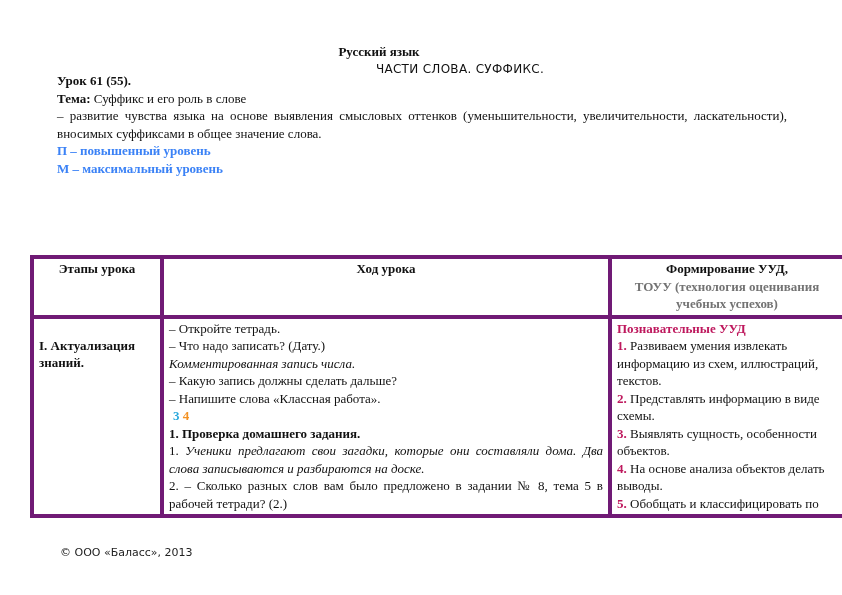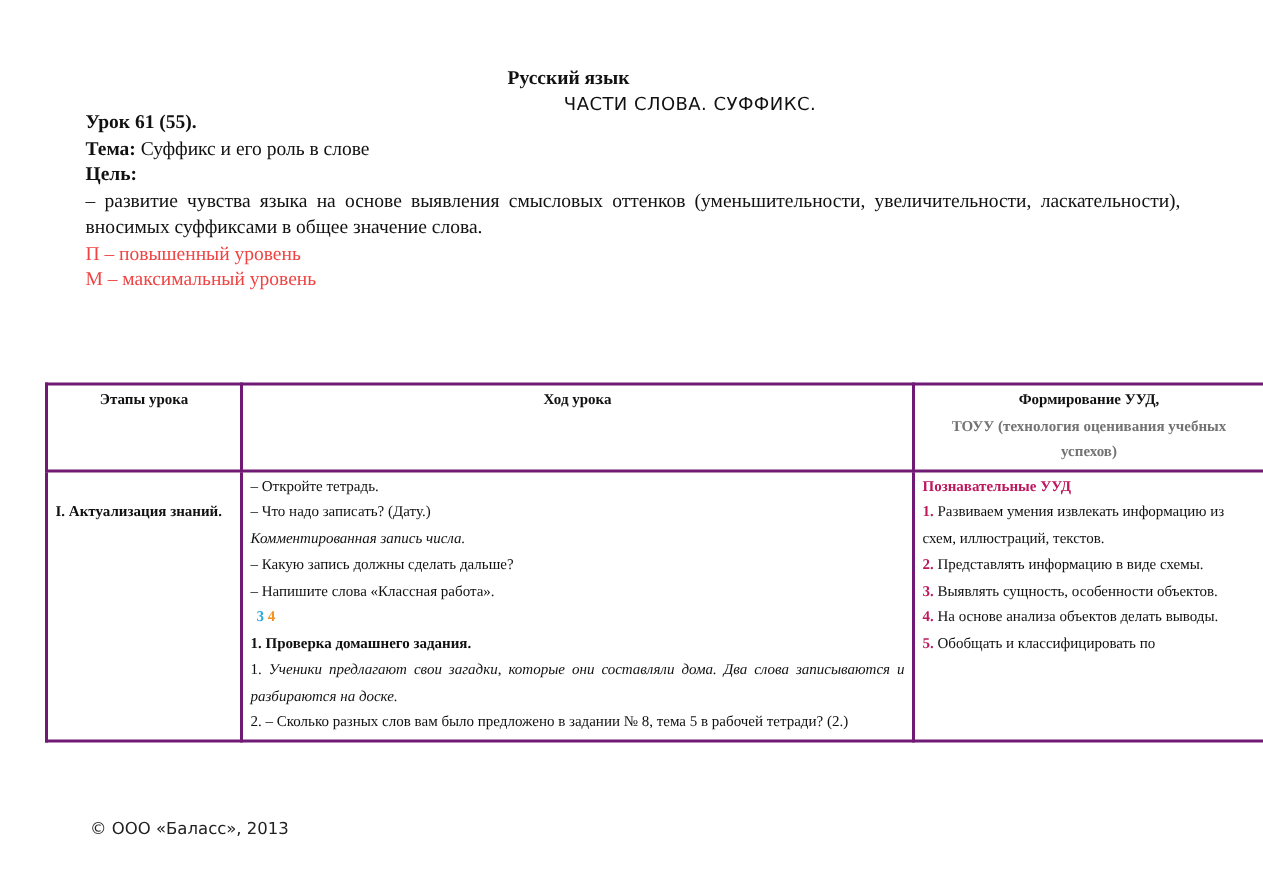--- a/index.html
+++ b/index.html
@@ -6,25 +6,25 @@
   body { width: 842px; height: 595px; position: relative; overflow: hidden;
          font-family: "Liberation Serif", serif; color: #111; font-size: 13px; }
   .subject { position: absolute; left: 0; width: 758px; top: 44px; text-align: center;
              font-weight: bold; font-size: 13px; }
   .title { position: absolute; left: 0; width: 842px; top: 62px; text-align: center;
            font-family: "DejaVu Sans", sans-serif; font-size: 12px; letter-spacing: 0.3px; margin-left: 39px; }
   .meta { position: absolute; left: 57px; top: 72px; width: 730px; line-height: 17.5px; }
   .meta .line { white-space: nowrap; }
   .b { font-weight: bold; }
   .goal { text-align: justify; }
-  .red { color: #ef4444; font-weight: normal; }
+  .red { color: #3b82f6; font-weight: bold; }
   table.lesson { position: absolute; left: 30px; top: 255px; border-collapse: collapse;
                  width: 812px; table-layout: fixed; }
-  table.lesson td, table.lesson th { border: 2px solid #701a75; vertical-align: top;
-                 padding: 1px 5px 2px 5px; font-size: 10px; line-height: 17.5px; }
+  table.lesson td, table.lesson th { border: 4px solid #701a75; vertical-align: top;
+                 padding: 1px 5px 2px 5px; font-size: 13px; line-height: 17.5px; }
   table.lesson th { font-weight: bold; height: 51px; text-align: center; }
   col.c1 { width: 130px; } col.c2 { width: 448px; } col.c3 { width: 234px; }
   .stage { font-weight: bold; padding-top: 18px !important; }
   .it { font-style: italic; }
   .blue { color: #29a8dc; font-weight: bold; }
   .orange { color: #f39224; font-weight: bold; }
   .maroon { color: #737373; font-weight: bold; }
   .cyan { color: #be185d; font-weight: bold; }
   .just { text-align: justify; }
   .footer { position: absolute; left: 60px; top: 546px; font-family: "DejaVu Sans", sans-serif;
@@ -32,21 +32,20 @@
 </style>
 </head>
 <body>
 
 <div class="subject">Русский язык</div>
 <div class="title">ЧАСТИ СЛОВА. СУФФИКС.</div>
 
 <div class="meta">
   <div class="line b">Урок 61 (55).</div>
   <div class="line"><span class="b">Тема:</span><span> Суффикс и его роль в слове</span></div>
-  <div class="line b">Цель:</div>
   <div class="goal">  – развитие чувства языка на основе выявления смысловых оттенков (уменьшительности, увеличительности, ласкательности), вносимых суффиксами в общее значение слова.</div>
   <div class="line red">П – повышенный уровень</div>
   <div class="line red">М – максимальный уровень</div>
 </div>
 
 <table class="lesson">
   <colgroup>
       <col class="c1">
       <col class="c2">
       <col class="c3">

